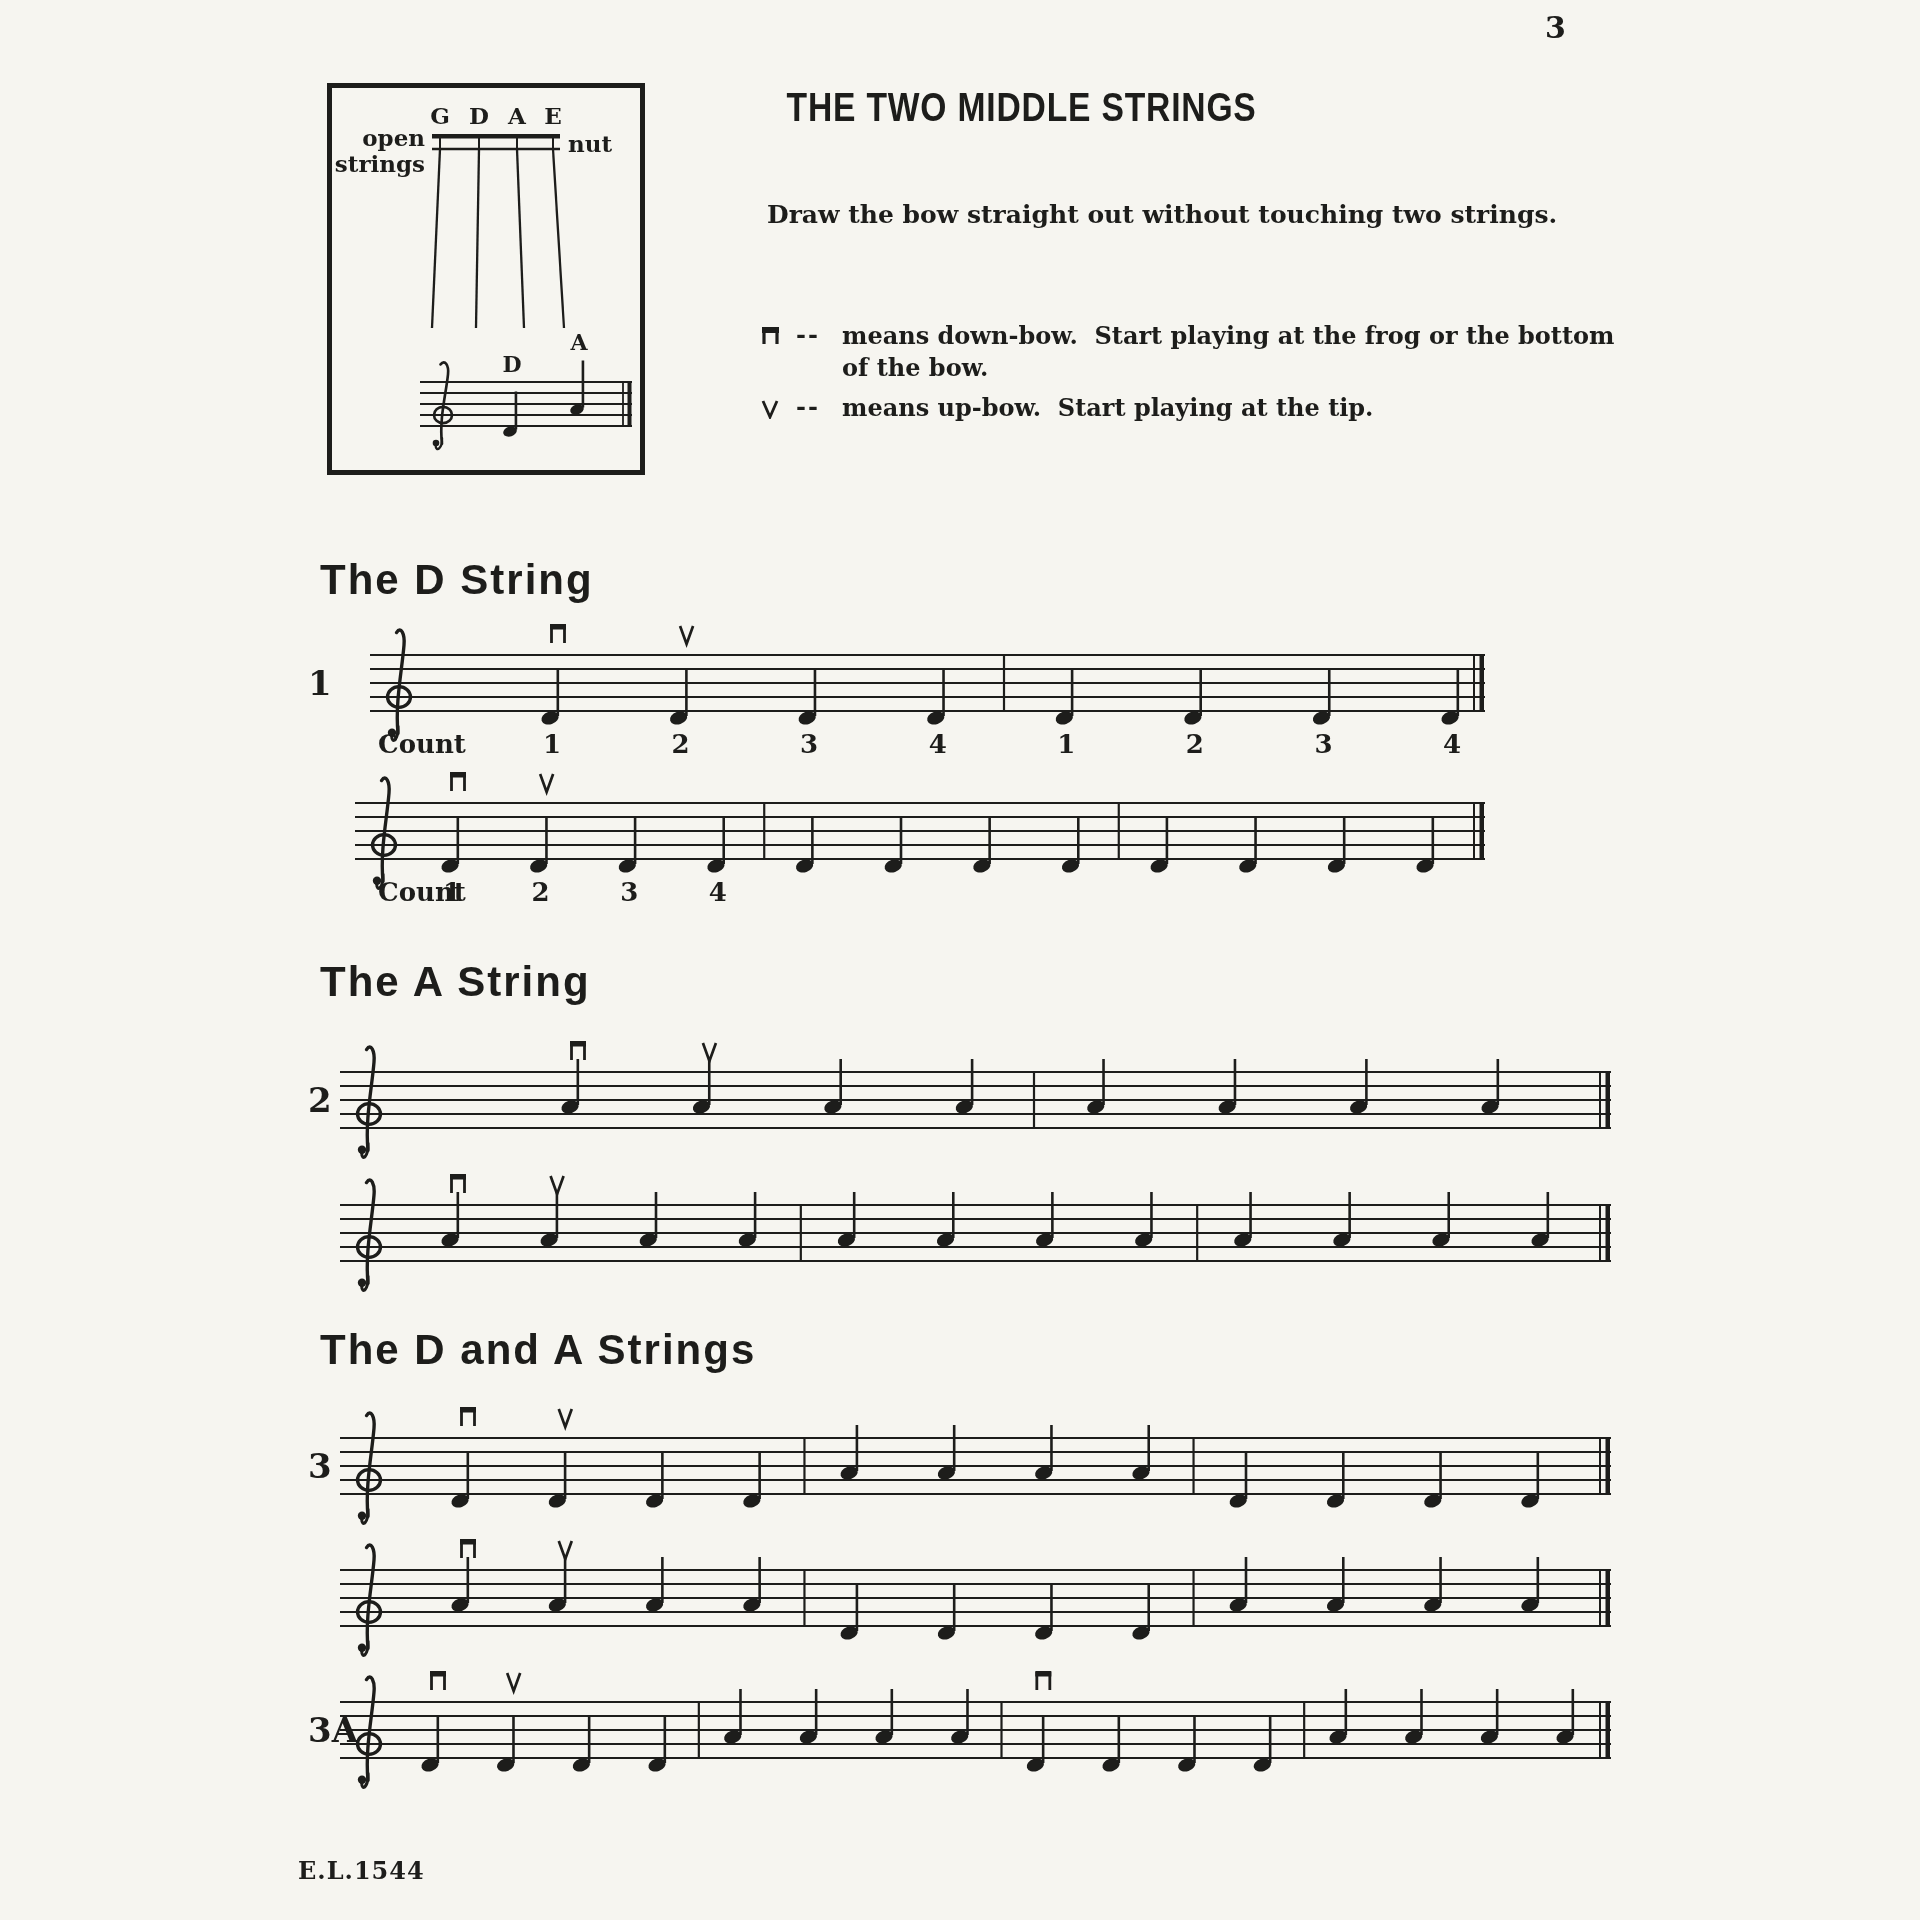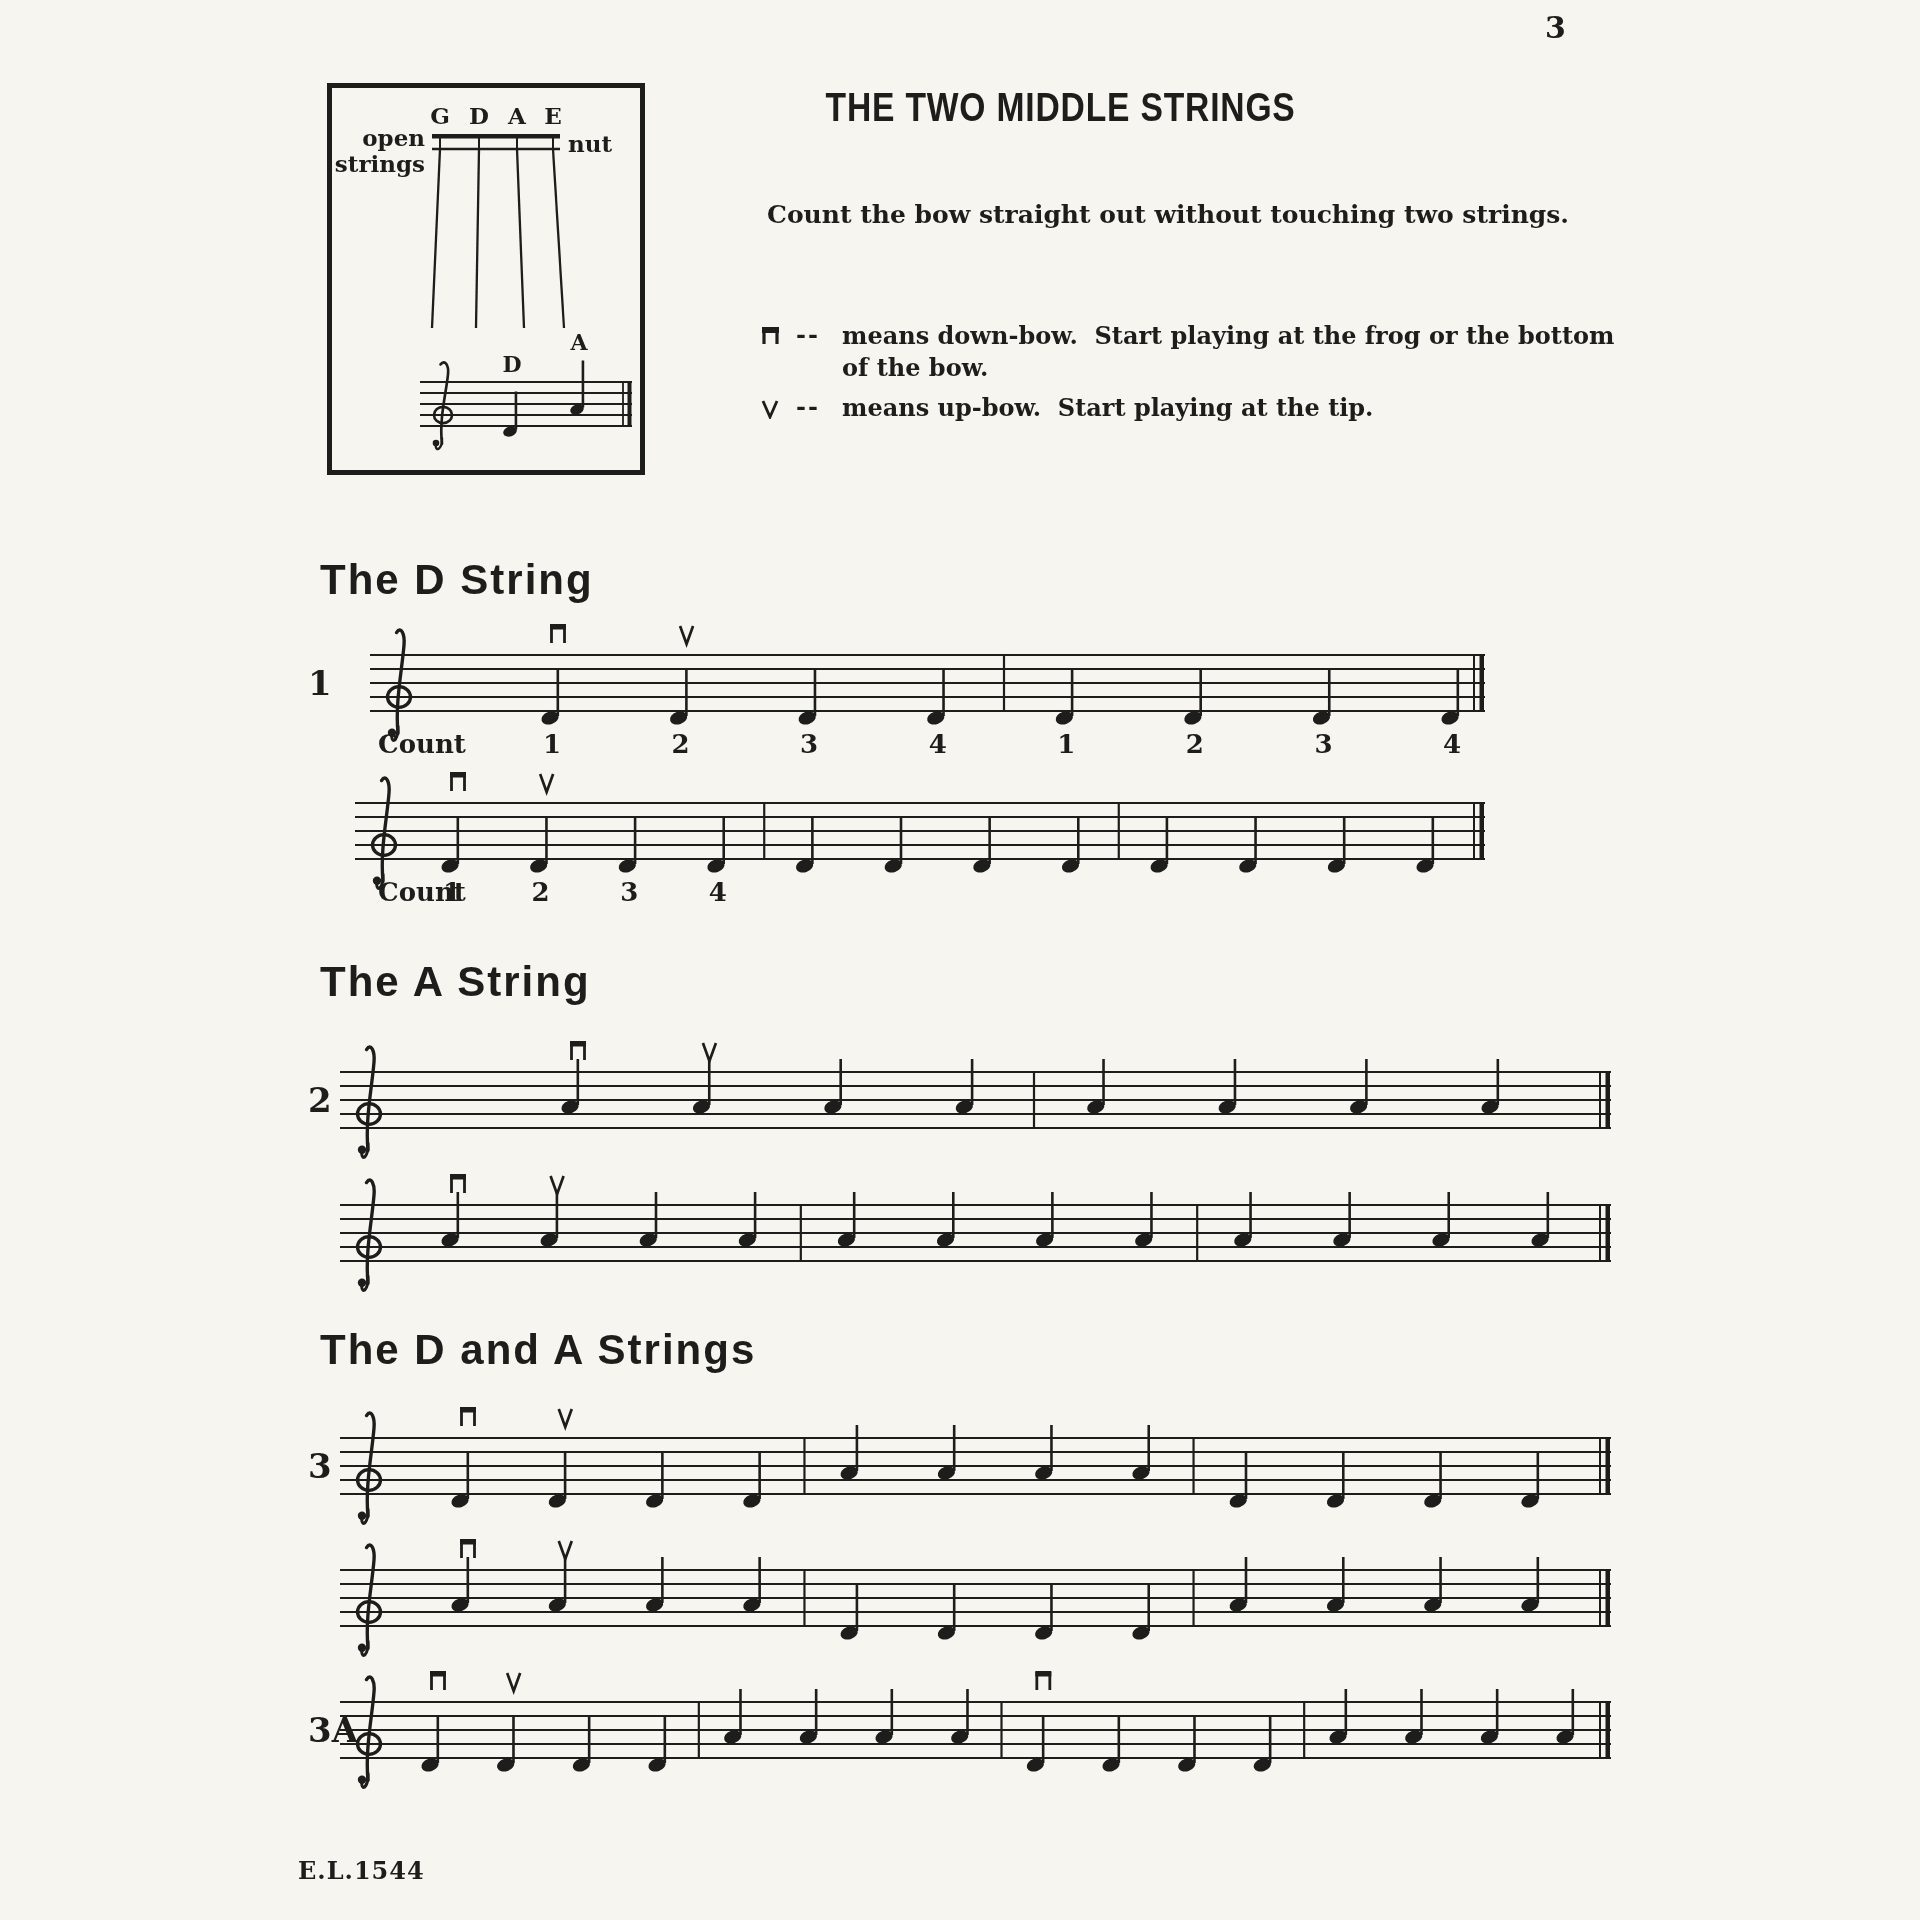--- a/index.html
+++ b/index.html
@@ -6,21 +6,21 @@
   .page{
     position:relative;width:1920px;height:1920px;
     background:#f6f5f0;
     font-family:"DejaVu Serif", serif;
     color:#1d1d1b;
     overflow:hidden;
   }
   .abs{position:absolute;}
   .pageno{left:1545px;top:10px;font-size:30px;font-weight:bold;}
   .diagram-box{left:327px;top:83px;width:308px;height:382px;border:5px solid #1d1d1b;background:#f6f5f0;}
-  .title-wrap{left:766px;top:84px;width:590px;text-align:center;}
+  .title-wrap{left:735px;top:84px;width:590px;}
   .title{display:inline-block;font-family:"Liberation Sans",sans-serif;font-weight:bold;font-size:41px;letter-spacing:1px;transform:scaleX(.82);transform-origin:center;white-space:nowrap;}
   .intro{left:767px;top:200px;font-size:25px;font-weight:bold;white-space:pre-wrap;}
   .bow-legend{left:760px;top:320px;font-size:24px;font-weight:bold;}
   .bowrow{display:flex;align-items:flex-start;margin-bottom:8px;}
   .bowsym{width:36px;padding-top:4px;}
   .dashes{width:46px;letter-spacing:2px;}
   .bowtext{line-height:32px;white-space:pre-wrap;}
   .qnote-line{left:422px;top:512px;font-size:25px;font-weight:bold;white-space:pre-wrap;}
   .heading{left:320px;width:1290px;font-family:"Liberation Sans",sans-serif;font-weight:bold;font-size:42px;letter-spacing:2px;}
   .h-d{top:556px;} .h-a{top:958px;} .h-da{top:1326px;}
@@ -73,21 +73,21 @@
           <text x="247" y="262" font-size="22" text-anchor="middle" fill="#1d1d1b" font-family="&quot;DejaVu Serif&quot;,serif" font-weight="bold">A</text>
           <line x1="291" y1="294" x2="291" y2="338" stroke="#1d1d1b" stroke-width="1.8"></line>
           <rect x="295.5" y="294" width="4" height="44" fill="#1d1d1b"></rect>
         </svg></div>
   </div>
 
   <div class="abs title-wrap">
     <span class="title">THE TWO MIDDLE STRINGS</span>
   </div>
 
-  <div class="abs intro">Count the bow straight out without touching two strings.</div>
+  <div class="abs intro">Draw the bow straight out without touching two strings.</div>
 
   <div class="abs bow-legend">
     <div class="bowrow">
       <span class="bowsym">
         <svg width="22" height="22" viewBox="0 0 22 22">
           <rect x="2" y="2" width="17" height="6" fill="#1d1d1b"></rect>
           <path d="M4 2 L4 19 M17 2 L17 19" stroke="#1d1d1b" stroke-width="3.2" fill="none"></path>
         </svg>
       </span>
       <span class="dashes">--</span>

